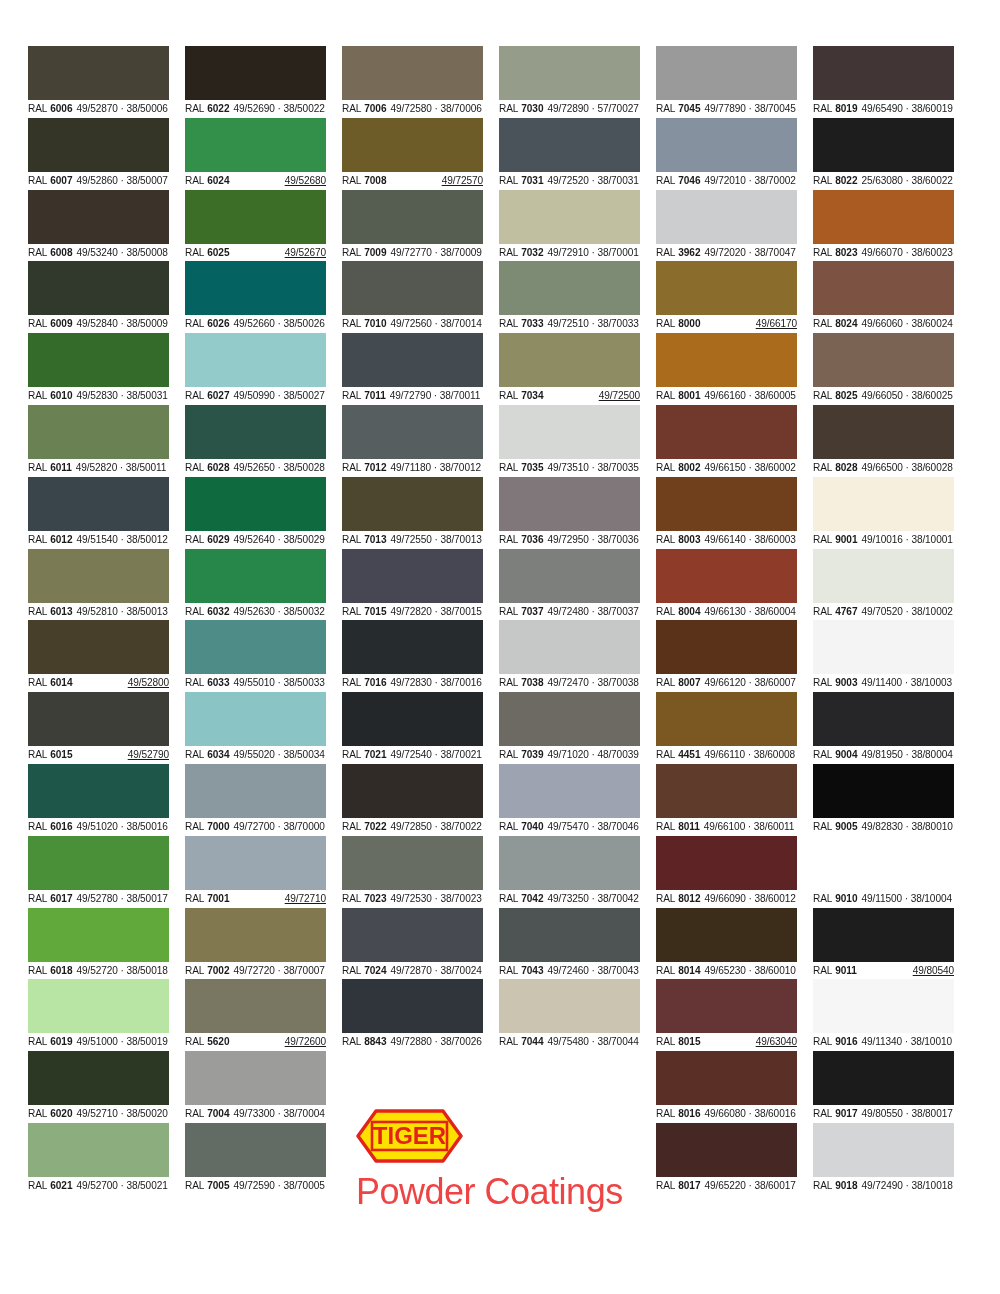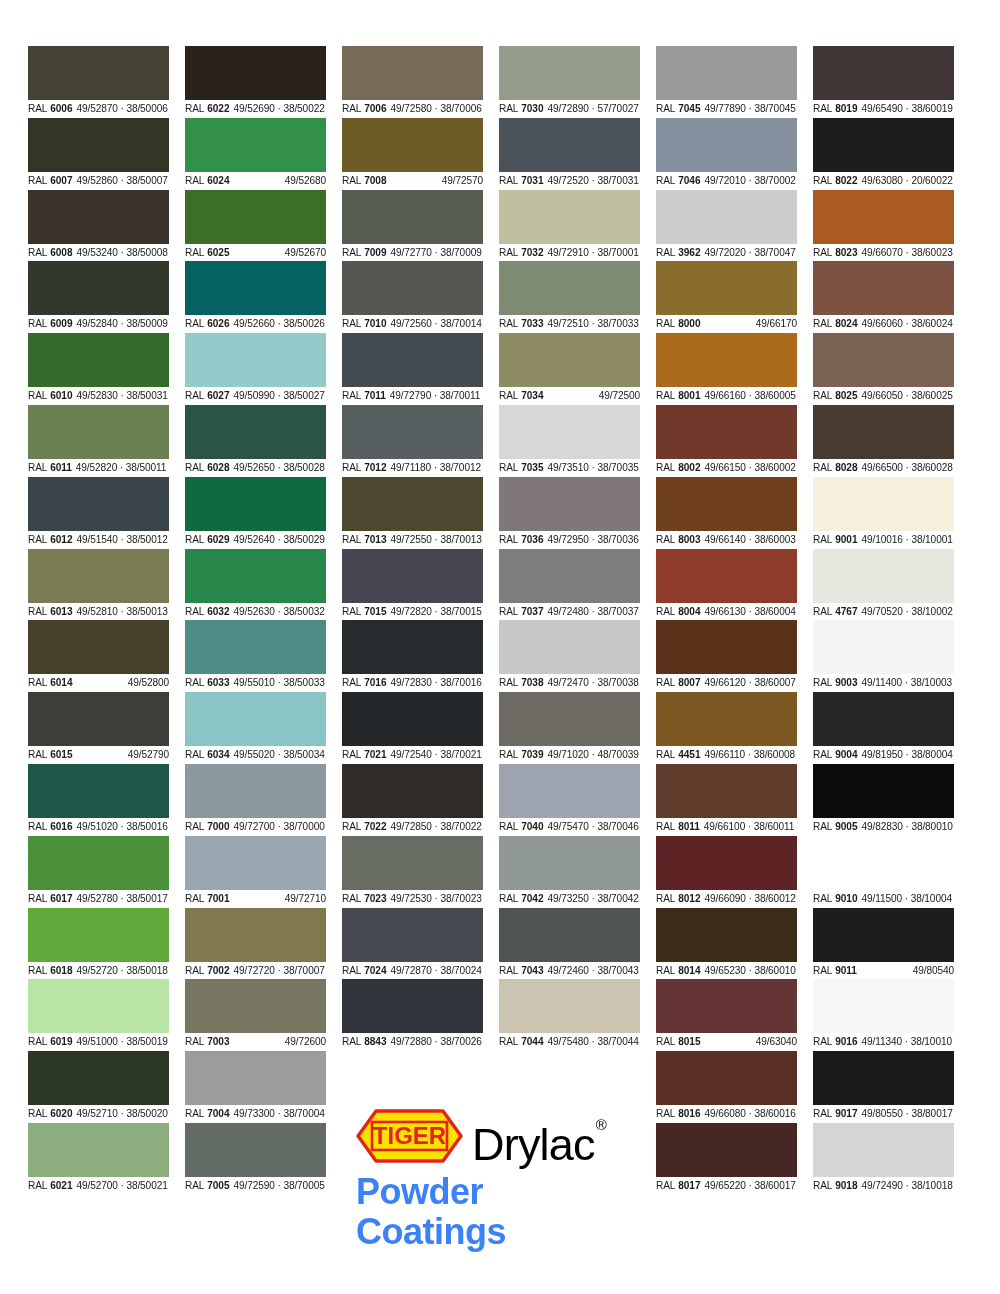--- a/index.html
+++ b/index.html
@@ -49,21 +49,21 @@
     line-height:15px;
     color:#1a1a1a;
     white-space:nowrap;
     letter-spacing:-0.1px;
     display:flex;
     align-items:center;
   }
   .cap-ral{font-weight:400;}
   .cap-code{font-weight:700;margin-left:3px;}
   .cap-rest{margin-left:4px;font-weight:400;}
-  .cap-rest.spread{margin-left:auto;}
+  .cap-rest.spread{margin-left:auto;text-decoration:underline;}
 
   
   #logo{
     position:absolute;
     left:356px;
     top:1112px;
     width:270px;
     height:104px;
   }
   #logo .mark-row{
@@ -91,24 +91,23 @@
   #reg{
     font-size:15px;
     vertical-align:super;
     position:relative;
     top:-14px;
     left:1px;
   }
   #powder{
     font-size:36px;
     line-height:40px;
-    color:#3b82f6;
+    color:#ef4444;
     letter-spacing:-0.5px;
     margin-top:2px;
-    font-weight:bold;
   }
 </style>
 </head>
 <body>
 
 <div id="sheet">
 
   <div class="col col-1">
       <div class="cell">
         <div class="chip" style="background: rgb(71, 66, 54);"></div>
@@ -341,21 +340,21 @@
         <div class="caption">
           <span class="cap-ral">RAL</span>
           <span class="cap-code">7002</span>
           <span class="cap-rest">49/72720 · 38/70007</span>
         </div>
       </div>
       <div class="cell">
         <div class="chip" style="background: rgb(121, 119, 97);"></div>
         <div class="caption">
           <span class="cap-ral">RAL</span>
-          <span class="cap-code">7003</span>
+          <span class="cap-code">5620</span>
           <span class="cap-rest spread">49/72600</span>
         </div>
       </div>
       <div class="cell">
         <div class="chip" style="background: rgb(156, 156, 154);"></div>
         <div class="caption">
           <span class="cap-ral">RAL</span>
           <span class="cap-code">7004</span>
           <span class="cap-rest">49/73300 · 38/70004</span>
         </div>
@@ -734,21 +733,21 @@
           <span class="cap-ral">RAL</span>
           <span class="cap-code">8019</span>
           <span class="cap-rest">49/65490 · 38/60019</span>
         </div>
       </div>
       <div class="cell">
         <div class="chip" style="background: rgb(29, 29, 30);"></div>
         <div class="caption">
           <span class="cap-ral">RAL</span>
           <span class="cap-code">8022</span>
-          <span class="cap-rest">49/63080 · 20/60022</span>
+          <span class="cap-rest">25/63080 · 38/60022</span>
         </div>
       </div>
       <div class="cell">
         <div class="chip" style="background: rgb(170, 91, 33);"></div>
         <div class="caption">
           <span class="cap-ral">RAL</span>
           <span class="cap-code">8023</span>
           <span class="cap-rest">49/66070 · 38/60023</span>
         </div>
       </div>
@@ -860,20 +859,17 @@
 
   <div id="logo">
     <div class="mark-row">
       <div id="hex">
         <svg width="107" height="54" viewBox="0 0 107 54" xmlns="http://www.w3.org/2000/svg">
           <polygon points="20,2 87,2 105,27 87,52 20,52 2,27" fill="#FFE100" stroke="#E2231A" stroke-width="3.4" stroke-linejoin="round"></polygon>
           <rect x="16" y="13" width="75" height="28" fill="none" stroke="#E2231A" stroke-width="2.6"></rect>
           <text x="53.5" y="35" text-anchor="middle" font-family="&quot;Liberation Sans&quot;,sans-serif" font-size="24" font-weight="700" fill="#E2231A">TIGER</text>
         </svg>
       </div>
-      <div id="drylac">
-        <span>Drylac</span><span id="reg">®</span>
-      </div>
     </div>
     <div id="powder">Powder Coatings</div>
   </div>
 
 </div>
 
 </body></html>

